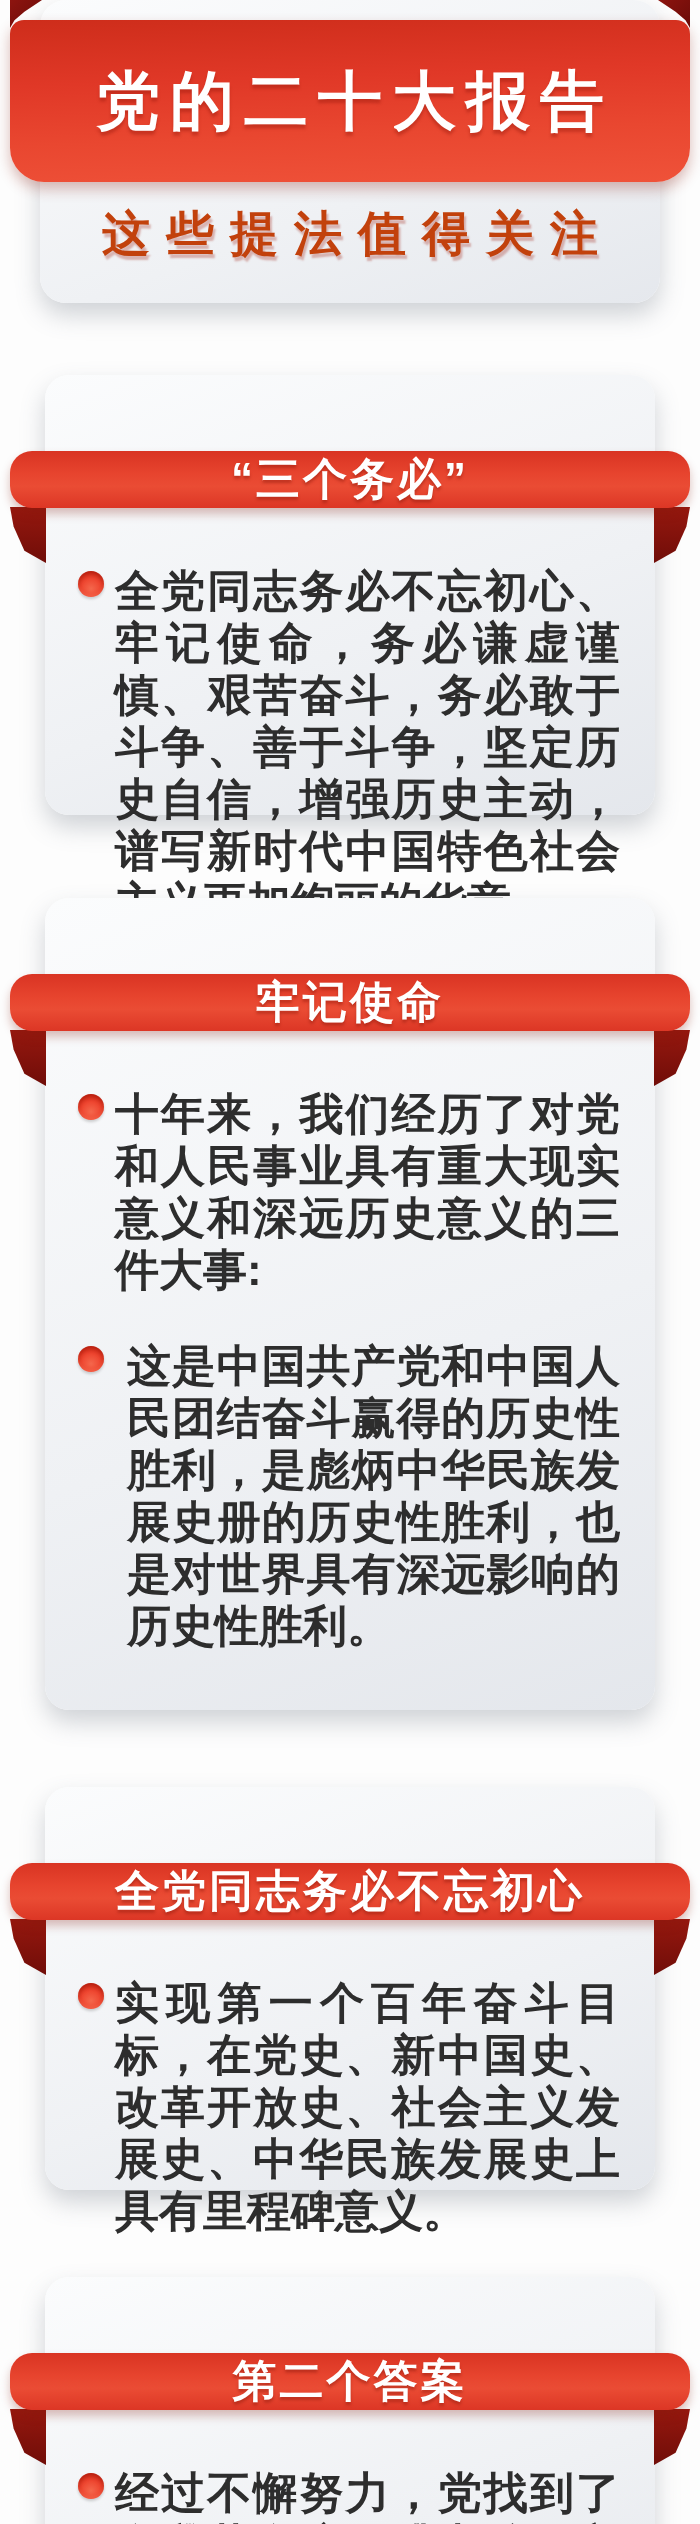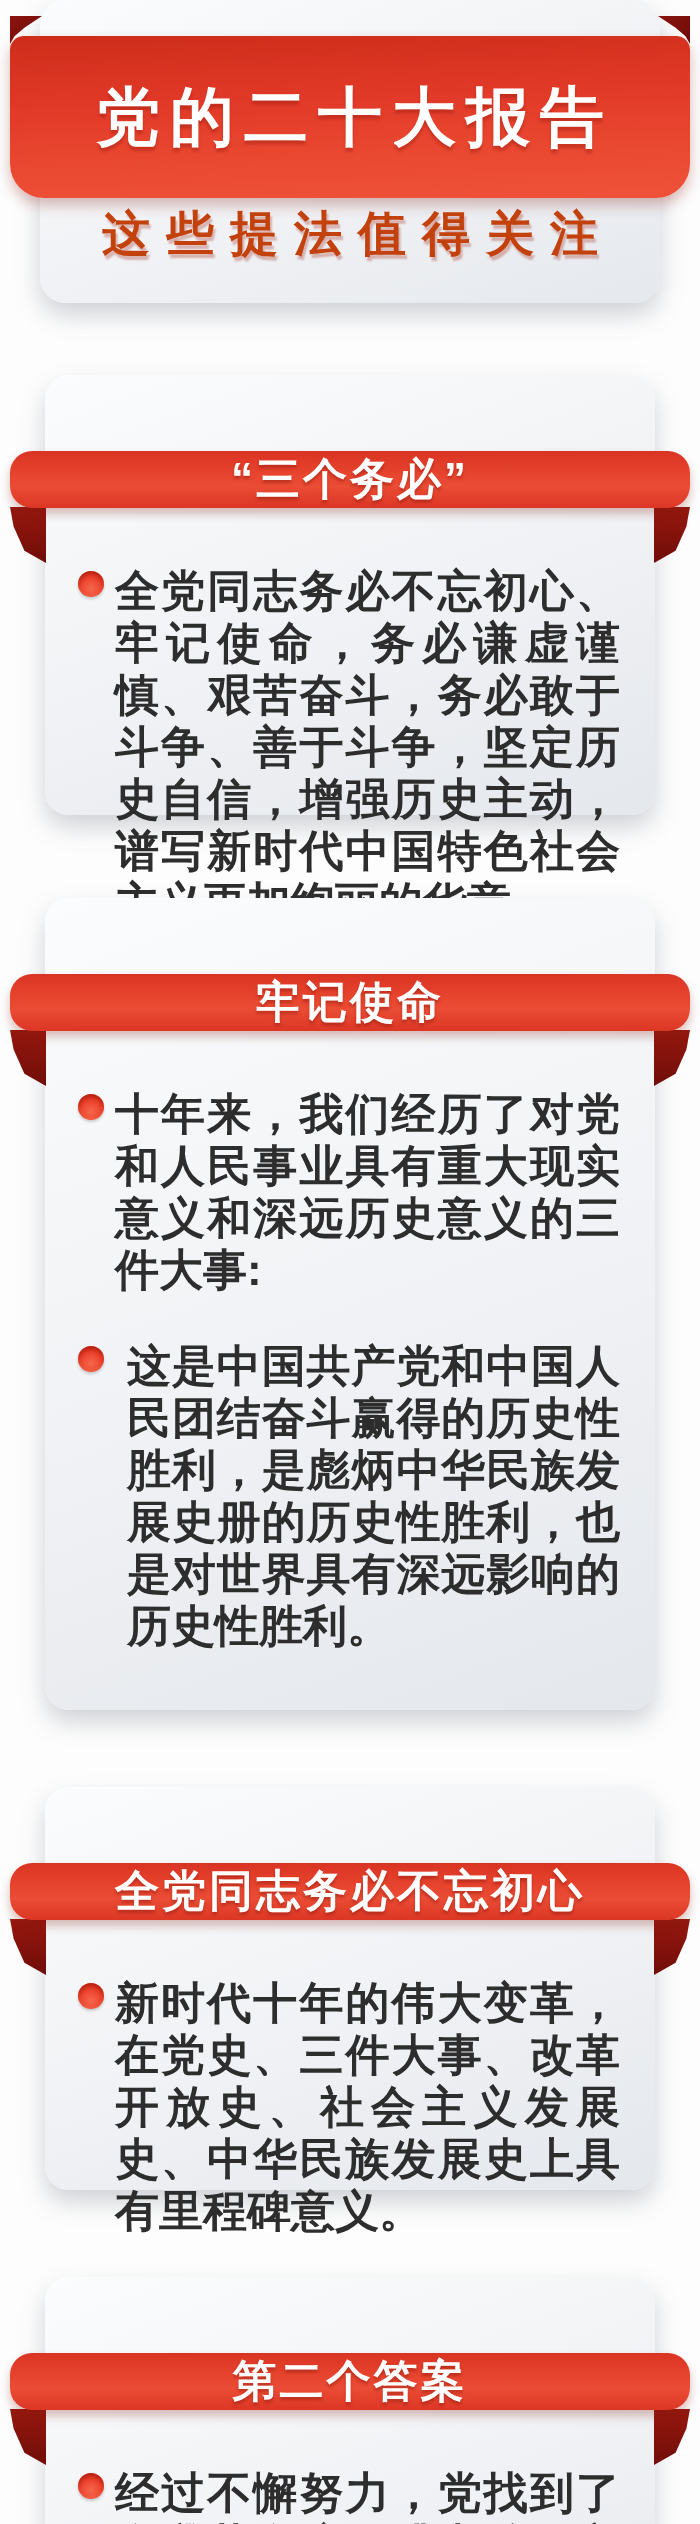--- a/index.html
+++ b/index.html
@@ -10,21 +10,21 @@
   }
   .page { position: relative; width: 700px; height: 2524px; overflow: hidden; }
 
   
   .hero { position: relative; height: 303px; margin: 0 40px; }
   .hero-card {
     position: absolute; inset: 0; border-radius: 26px;
     background: linear-gradient(160deg, #fbfcfd 0%, #eff1f4 60%, #e5e8ed 100%);
     box-shadow: 0 12px 24px rgba(90,100,115,.28);
   }
-  .hero-banner { position: absolute; left: -30px; right: -30px; top: 16px; height: 182px; }
+  .hero-banner { position: absolute; left: -30px; right: -30px; top: 0; height: 182px; }
   .fold-up {
     position: absolute; top: 0; width: 32px; height: 28px;
     background: linear-gradient(135deg, #8d140f, #6b0c08);
   }
   .fold-up.l { left: 0;  clip-path: polygon(0 0, 100% 0, 45% 42%, 14% 72%, 0 100%); }
   .fold-up.r { right: 0; clip-path: polygon(0 0, 100% 0, 100% 100%, 86% 72%, 55% 42%); }
   .hero-band {
     position: absolute; left: 0; right: 0; top: 20px; height: 162px;
     border-radius: 14px 14px 34px 34px;
     background: linear-gradient(178deg, #ce2d1b 0%, #e03827 36%, #e94730 68%, #ef5239 100%);
@@ -156,21 +156,21 @@
       <div class="fold l"></div>
       <div class="fold r"></div>
       <div class="band">
         <span class="band-title">全党同志务必不忘初心</span>
       </div>
     </div>
     <div class="card-body">
       <div class="bullet-item">
         <span class="dot"></span>
         <div class="btext">
-          <p>新时代十年的伟大变革，在党史、三件大事、改革开放史、社会主义发展史、中华民族发展史上具有里程碑意义。</p>
+          <p>实现第一个百年奋斗目标，在党史、新中国史、改革开放史、社会主义发展史、中华民族发展史上具有里程碑意义。</p>
         </div>
       </div>
     </div>
   </section>
 
   <section class="card c4">
     <div class="ribbon">
       <div class="fold l"></div>
       <div class="fold r"></div>
       <div class="band">

